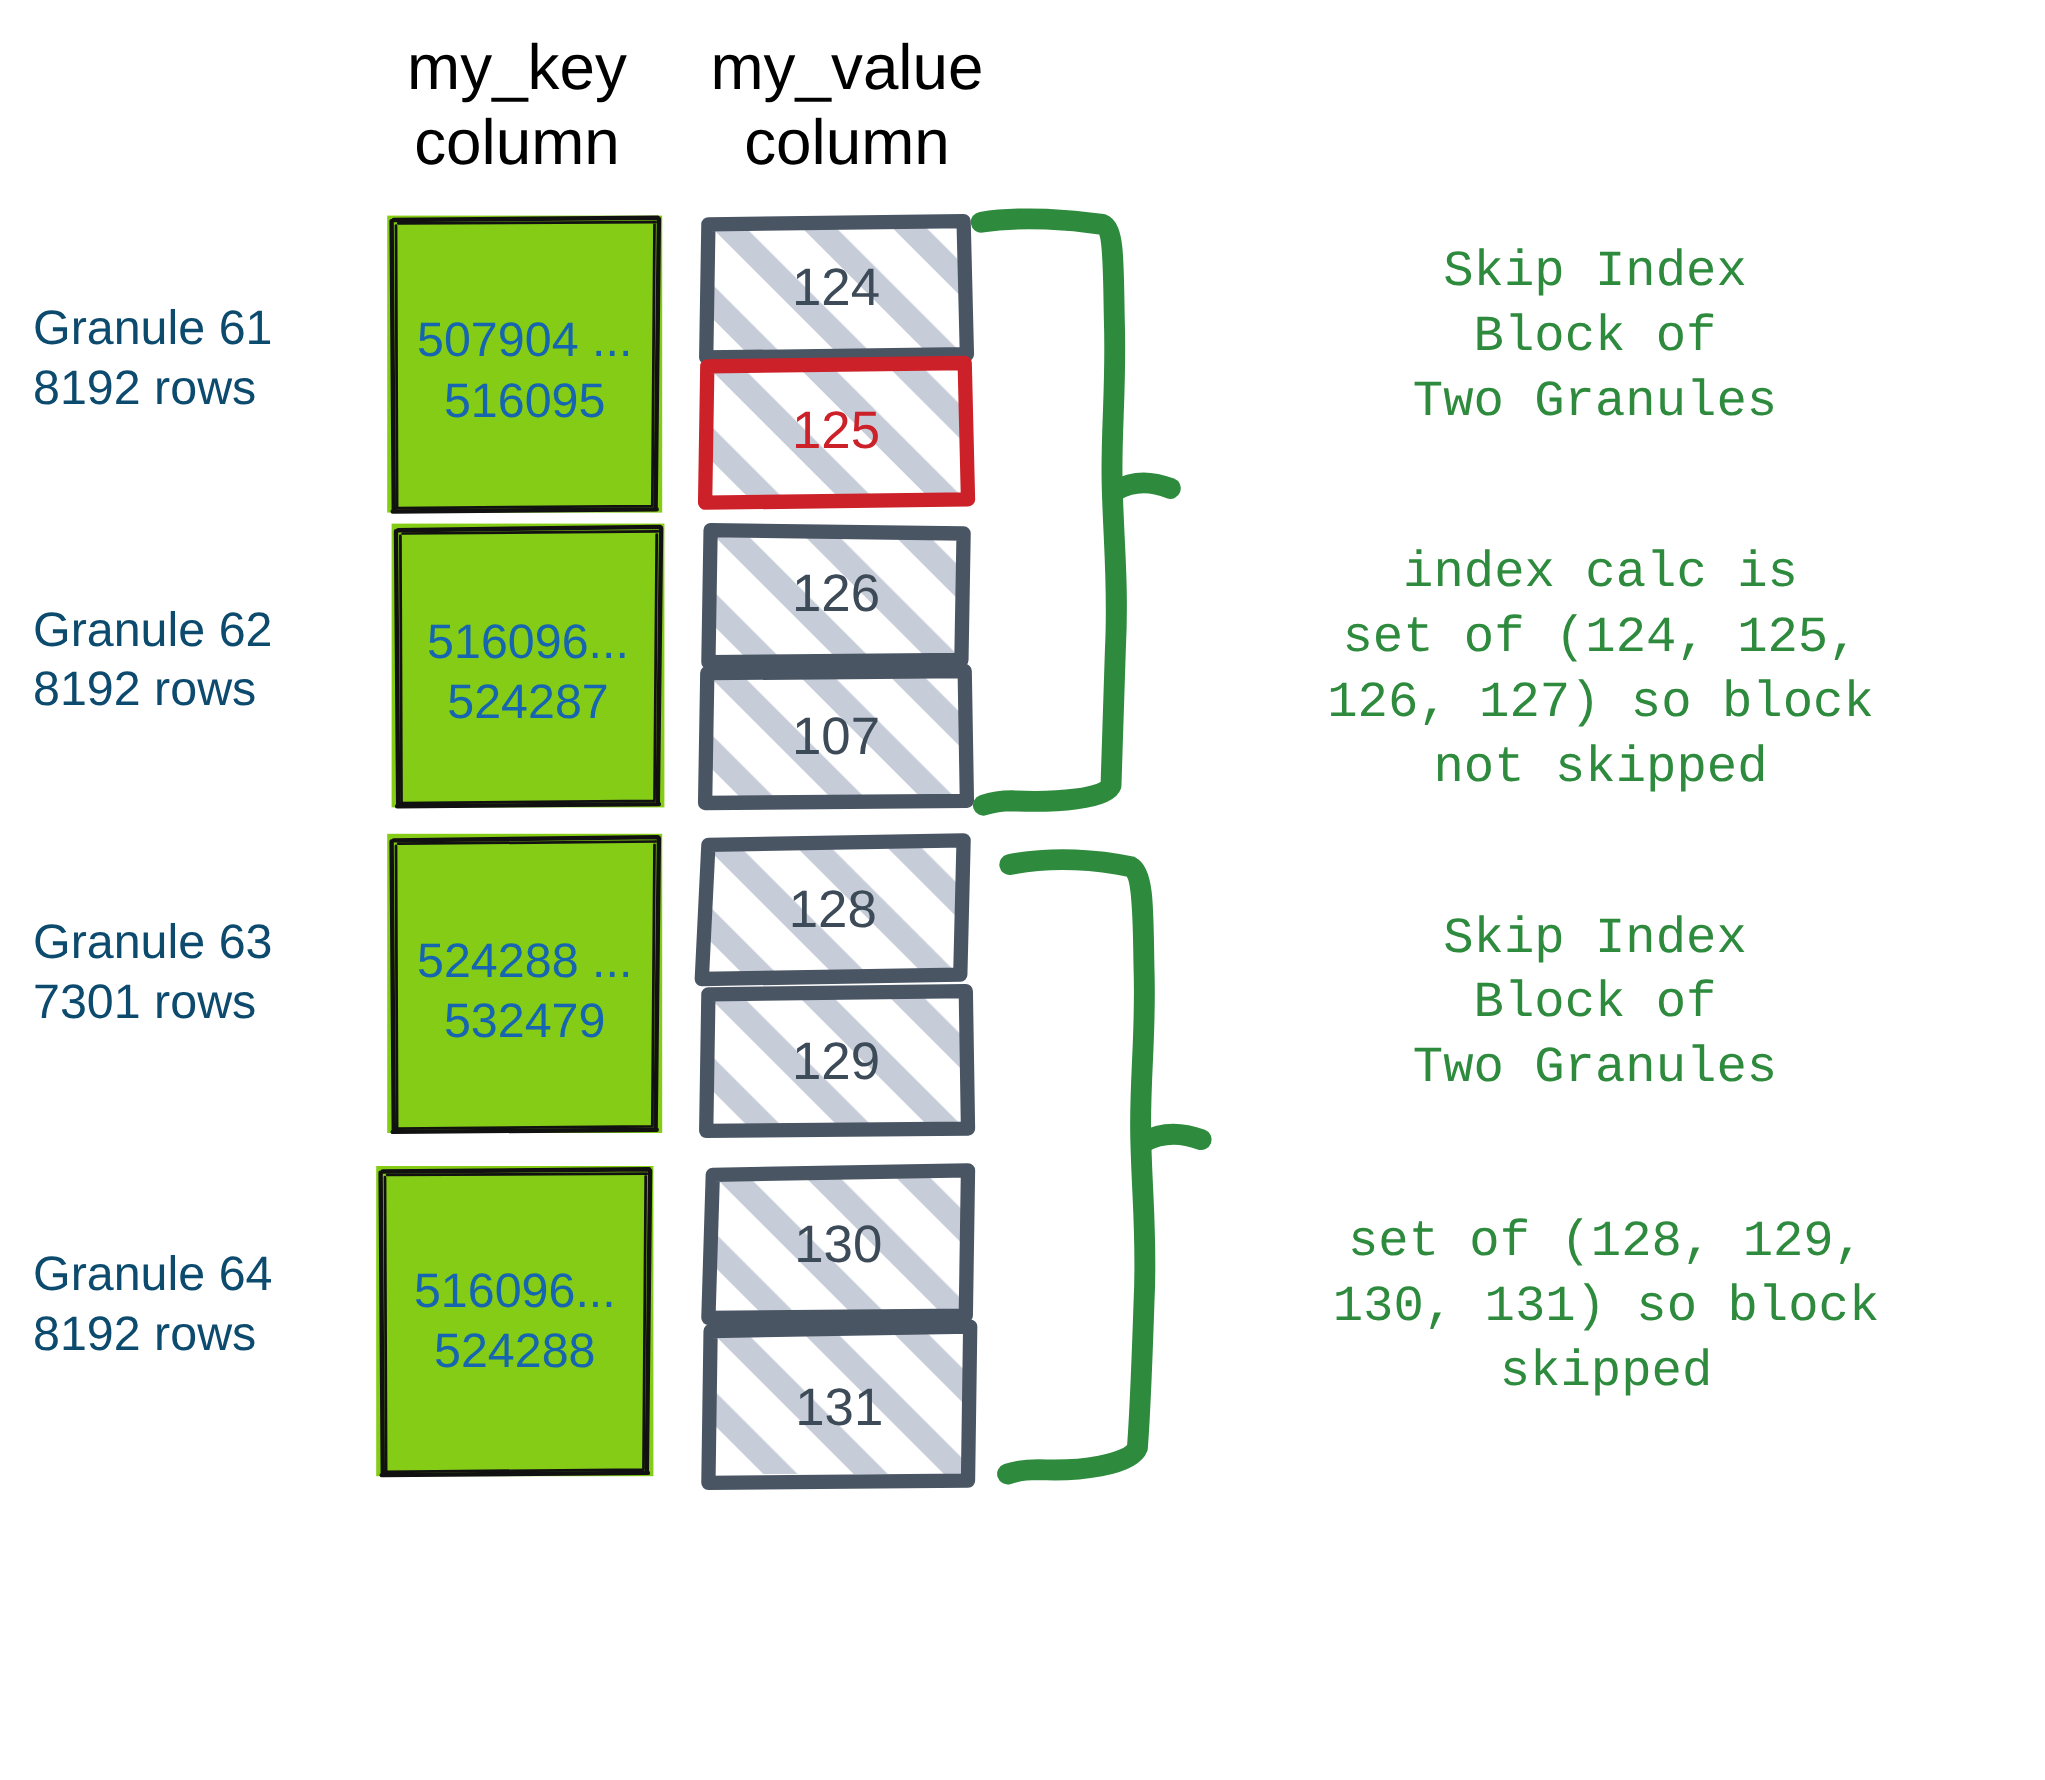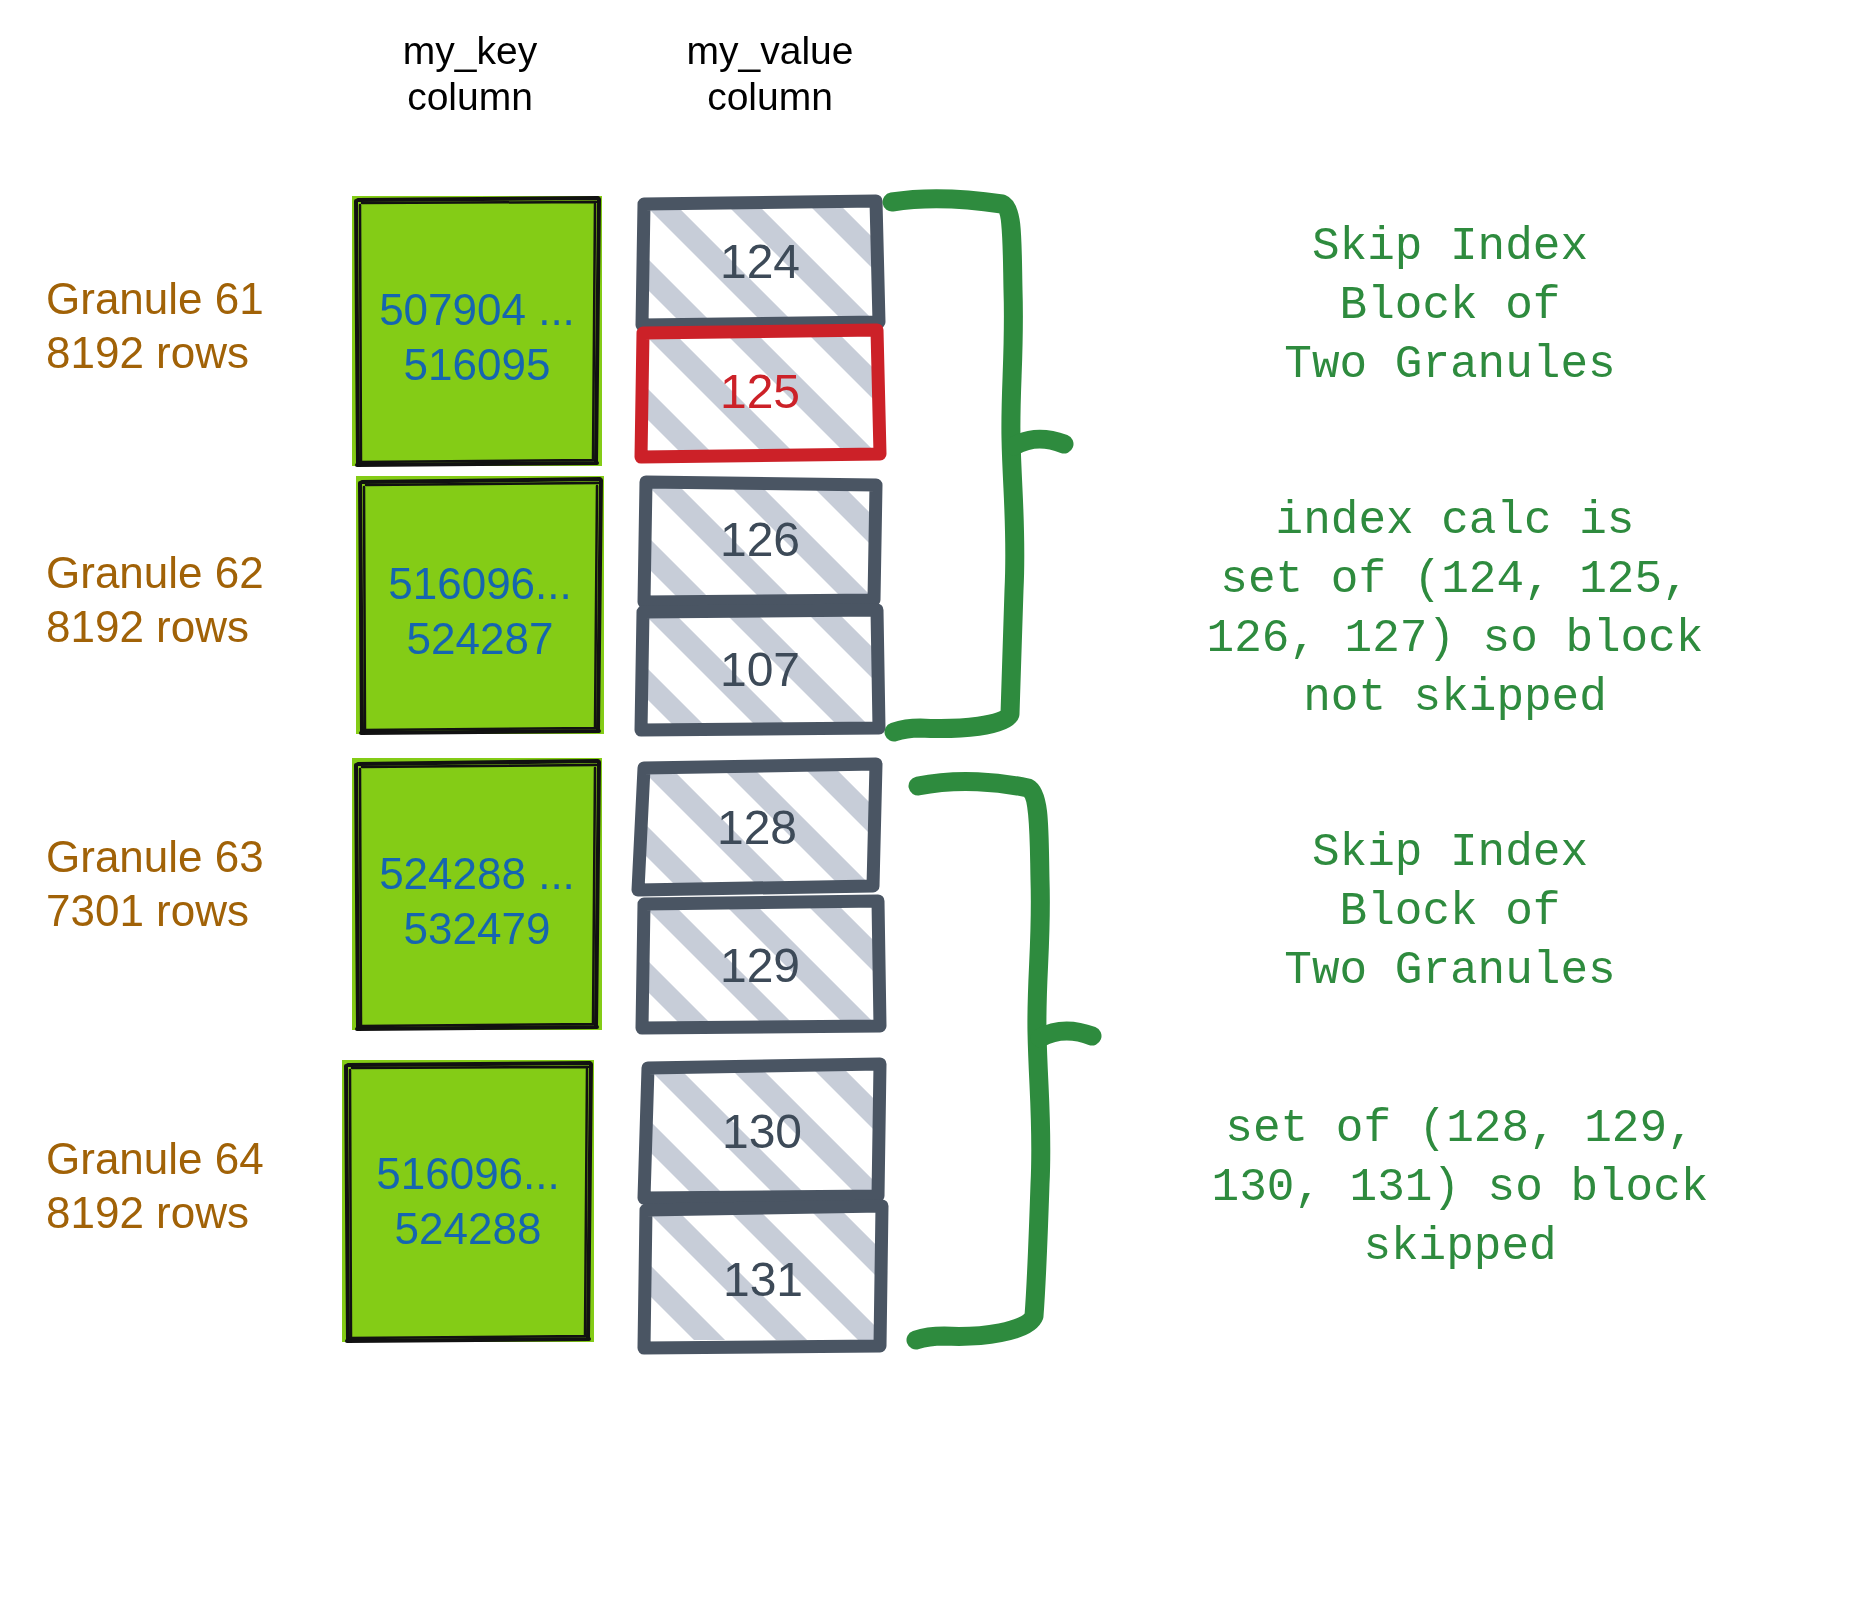--- a/index.html
+++ b/index.html
@@ -13,40 +13,39 @@
     width: 1859px;
     height: 1618px;
     background: #ffffff;
     overflow: hidden;
   }
 
   
   .col-header {
     position: absolute;
     text-align: center;
-    font-size: 39px;
+    font-size: 58px;
     line-height: 1.18;
     color: #000000;
     white-space: pre-line;
     font-family: "Liberation Sans", sans-serif;
   }
   #hdr-key   { left: 300px; top: 28px; width: 340px; }
   #hdr-value { left: 600px; top: 28px; width: 340px; }
 
   
   .granule-label {
     position: absolute;
     left: 30px;
     width: 300px;
     font-size: 44px;
     line-height: 1.22;
-    color: #a16207;
+    color: #0c4a6e;
     text-align: left;
     white-space: pre-line;
-    margin-left: 16px;
   }
 
   
   .key-box {
     position: absolute;
     background: #84cc16;
   }
   .key-box svg { position: absolute; inset: 0; width: 100%; height: 100%; overflow: visible; }
   .key-text {
     position: absolute;

